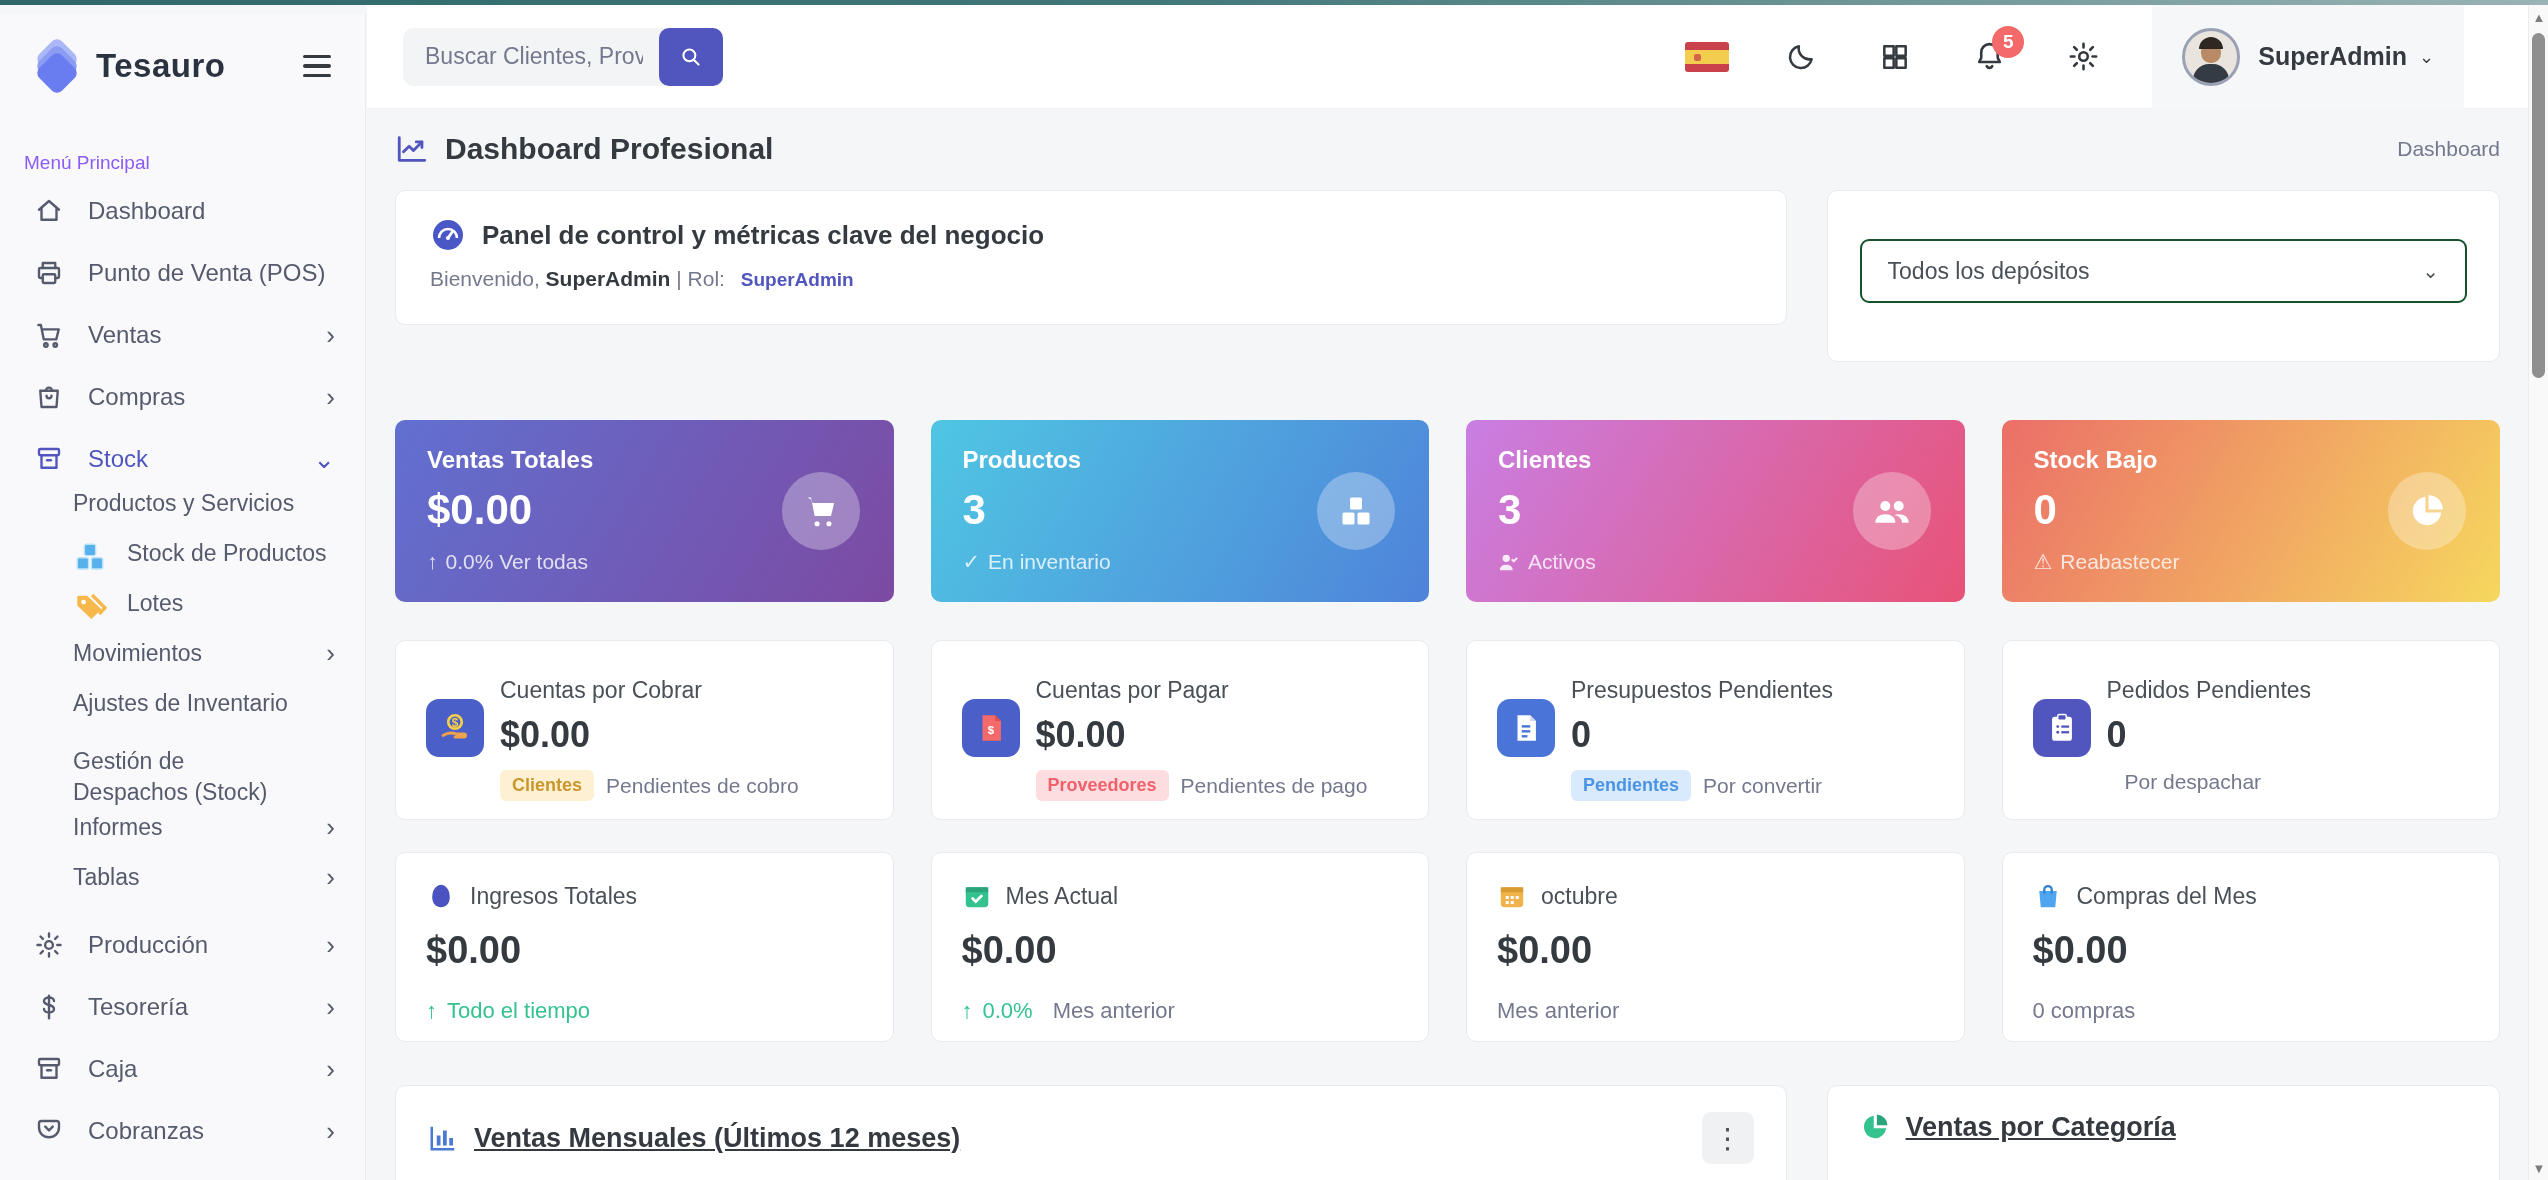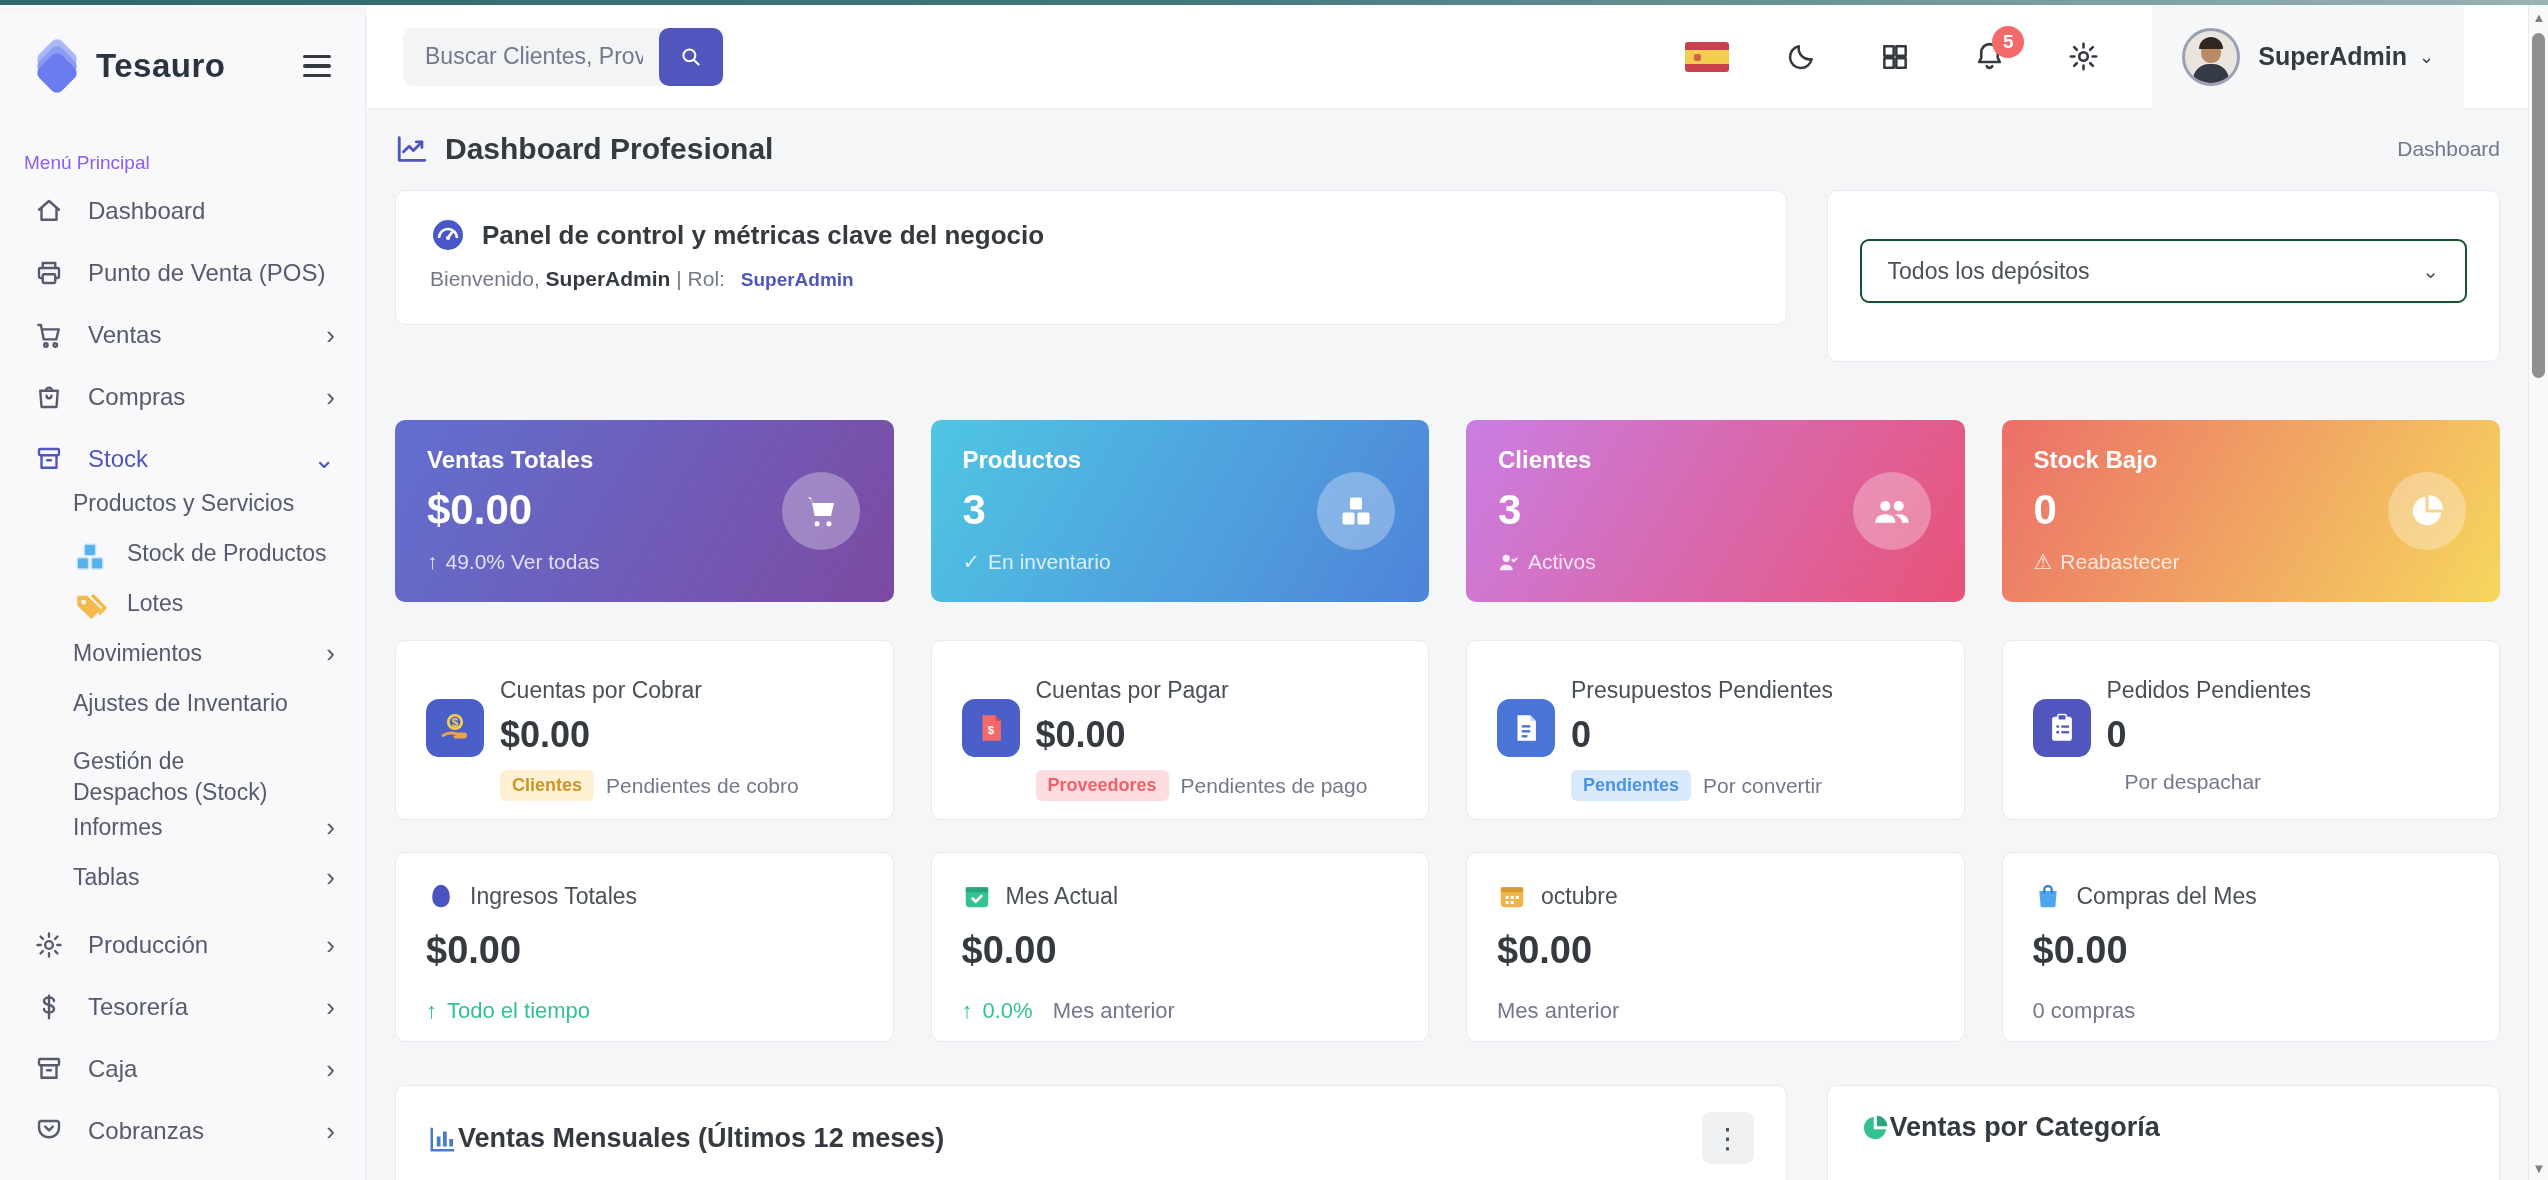--- a/index.html
+++ b/index.html
@@ -125,21 +125,21 @@
   .met-card { width:500px; height:190px; padding:28px 30px; }
   .met-head { display:flex; align-items:center; gap:14px; font-size:23px; color:#495057; }
   .met-head .micon { width:30px; height:30px; flex:0 0 auto; }
   .met-value { font-size:38px; font-weight:700; color:#343a40; margin-top:18px; }
   .met-footer { margin-top:26px; font-size:22px; color:#74788d; display:flex; align-items:center; gap:10px; }
   .green { color:#34c38f; }
 
   .charts-row { display:flex; margin-top:43px; }
   .chart-card { width:1395px; height:400px; padding:26px 32px; position:relative; }
   .chart-head { display:flex; align-items:center; }
-  .chart-title { display:flex; align-items:flex-end; font-size:27px; font-weight:600; color:#343a40; }
+  .chart-title { display:flex; align-items:flex-start; gap:16px; font-size:27px; font-weight:600; color:#343a40;text-decoration:underline; }
   .kebab { margin-left:auto; width:52px; height:52px; background:#f0f1f3; border:none; border-radius:9px;
     font-size:28px; color:#495057; cursor:pointer; display:flex; align-items:center; justify-content:center; }
   .cat-card { width:675px; height:400px; margin-left:40px; padding:26px 32px; }
 
   
   .scrollbar { position:absolute; top:5px; right:0; width:20px; height:1175px; background:#f9f9f9;
     border-left:1px solid #ececec; }
   .sb-arrow { width:20px; height:24px; display:flex; align-items:center; justify-content:center;
     color:#7d7d7d; font-size:13px; cursor:pointer; }
   .sb-arrow.down { position:absolute; bottom:0; }
@@ -376,21 +376,21 @@
       </div>
     </div>
   </div>
 
   <div class="grid4 kpi-row">
     <div class="kpi-card kpi-g1">
       <div class="kpi-title">Ventas Totales</div>
       <div class="kpi-value">$0.00</div>
       <div class="kpi-footer">
         <span>↑</span>
-        <span>49.0% Ver todas</span>
+        <span>0.0% Ver todas</span>
       </div>
       <div class="kpi-circle">
         <svg width="38" height="38" viewBox="0 0 24 24" fill="#fff">
             <circle cx="9.5" cy="20" r="1.6"></circle>
             <circle cx="17" cy="20" r="1.6"></circle>
             <path d="M3.5 3.5h2.2l2.3 11.7h10.3l2-8.2H6.6l-.4-2z"></path>
           </svg>
       </div>
     </div>
     <div class="kpi-card kpi-g2">

